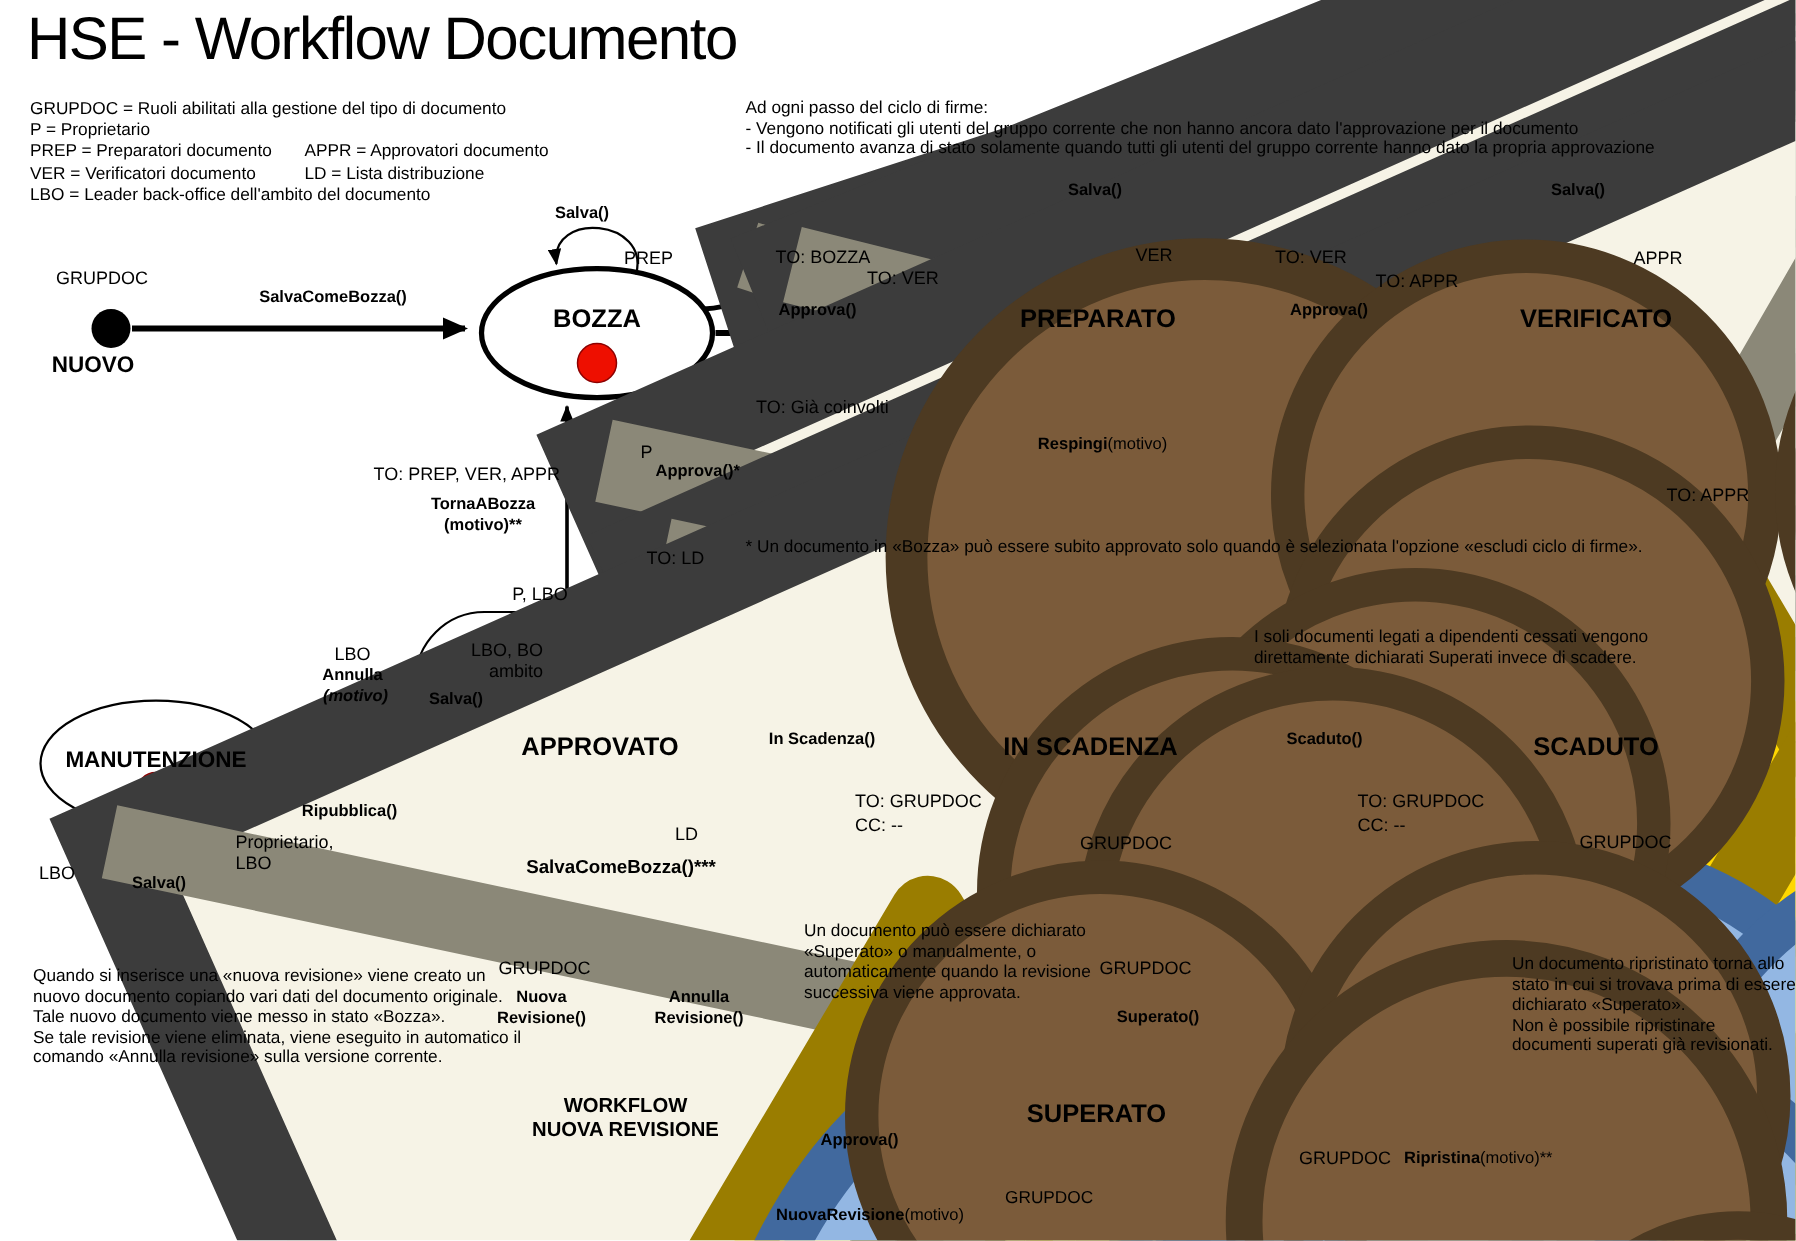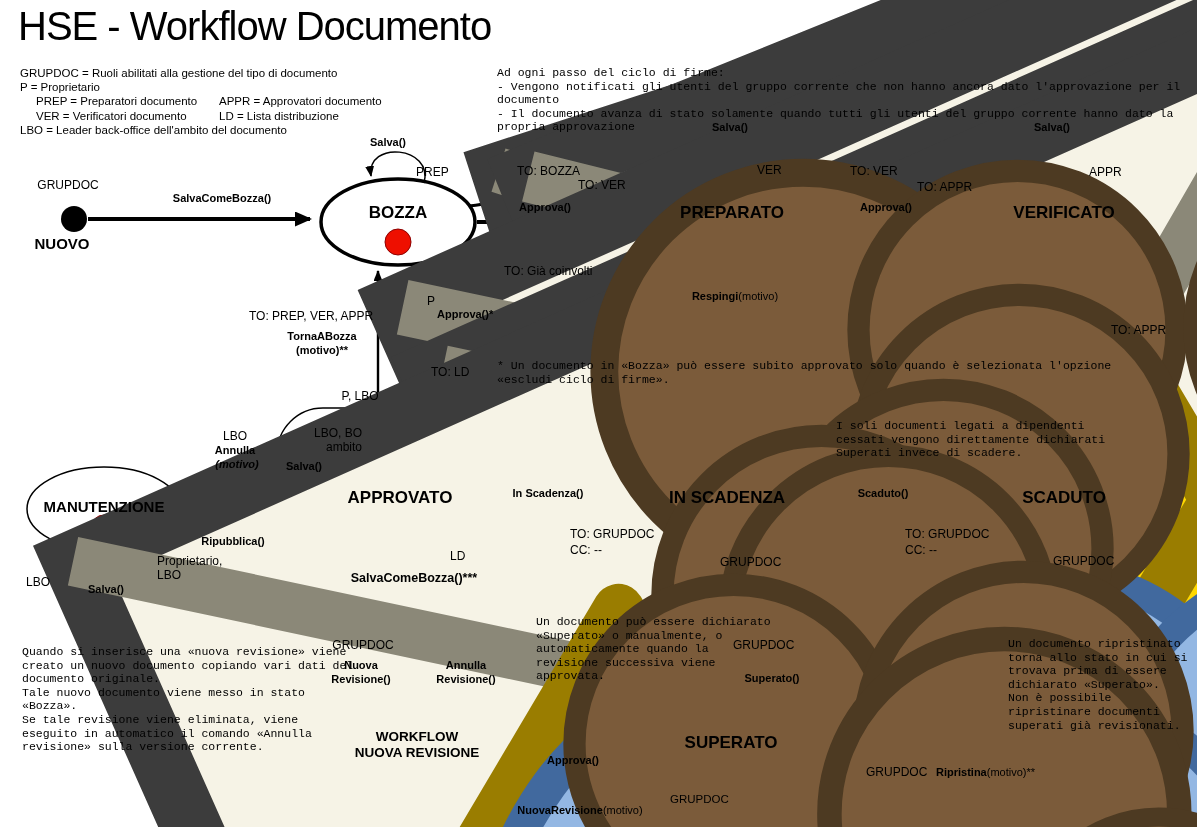--- a/index.html
+++ b/index.html
@@ -7,24 +7,24 @@
           font-family:"Liberation Sans",sans-serif;color:#000;}
   svg.diagram{position:absolute;left:0;top:0;}
   .t{position:absolute;white-space:nowrap;font-size:12px;line-height:13px;}
   .c{transform:translateX(-50%);}
   .b{font-weight:bold;}
   .i{font-style:italic;}
   .s11{font-size:11.5px;}
   .s13{font-size:11px;}
   .state{font-size:17px;font-weight:bold;text-align:right;}
   .state-s{font-size:15px;font-weight:bold;}
-  .note{position:absolute;font-size:11.5px;line-height:13.6px;white-space:pre-line;font-family:Liberation Mono, monospace;}
+  .note{position:absolute;font-size:11.5px;line-height:13.6px;white-space:pre-line;}
   .title{position:absolute;left:18px;top:4px;font-size:40px;letter-spacing:-1px;}
   .legend{position:absolute;left:20px;top:66px;font-size:11.5px;line-height:14.2px;}
-  .legend .col1{display:inline-block;width:183px;margin-left:16px;}
+  .legend .col1{display:inline-block;width:183px;}
   
   .ln4{stroke:#000;stroke-width:4;fill:none;}
   .ln35{stroke:#000;stroke-width:3.2;fill:none;}
   .ln25{stroke:#000;stroke-width:2.4;fill:none;}
   .ln15{stroke:#000;stroke-width:1.5;fill:none;}
   .ln12{stroke:#000;stroke-width:1.2;fill:none;}
   .lnDash{stroke:#000;stroke-width:3.4;fill:none;stroke-dasharray:9 6;}
   .lnDot{stroke:#000;stroke-width:1.4;fill:none;stroke-dasharray:2.5 2.8;}
   .lnGray{stroke:#555;stroke-width:1.4;fill:none;}
   .shape{fill:#fff;stroke:#000;}

